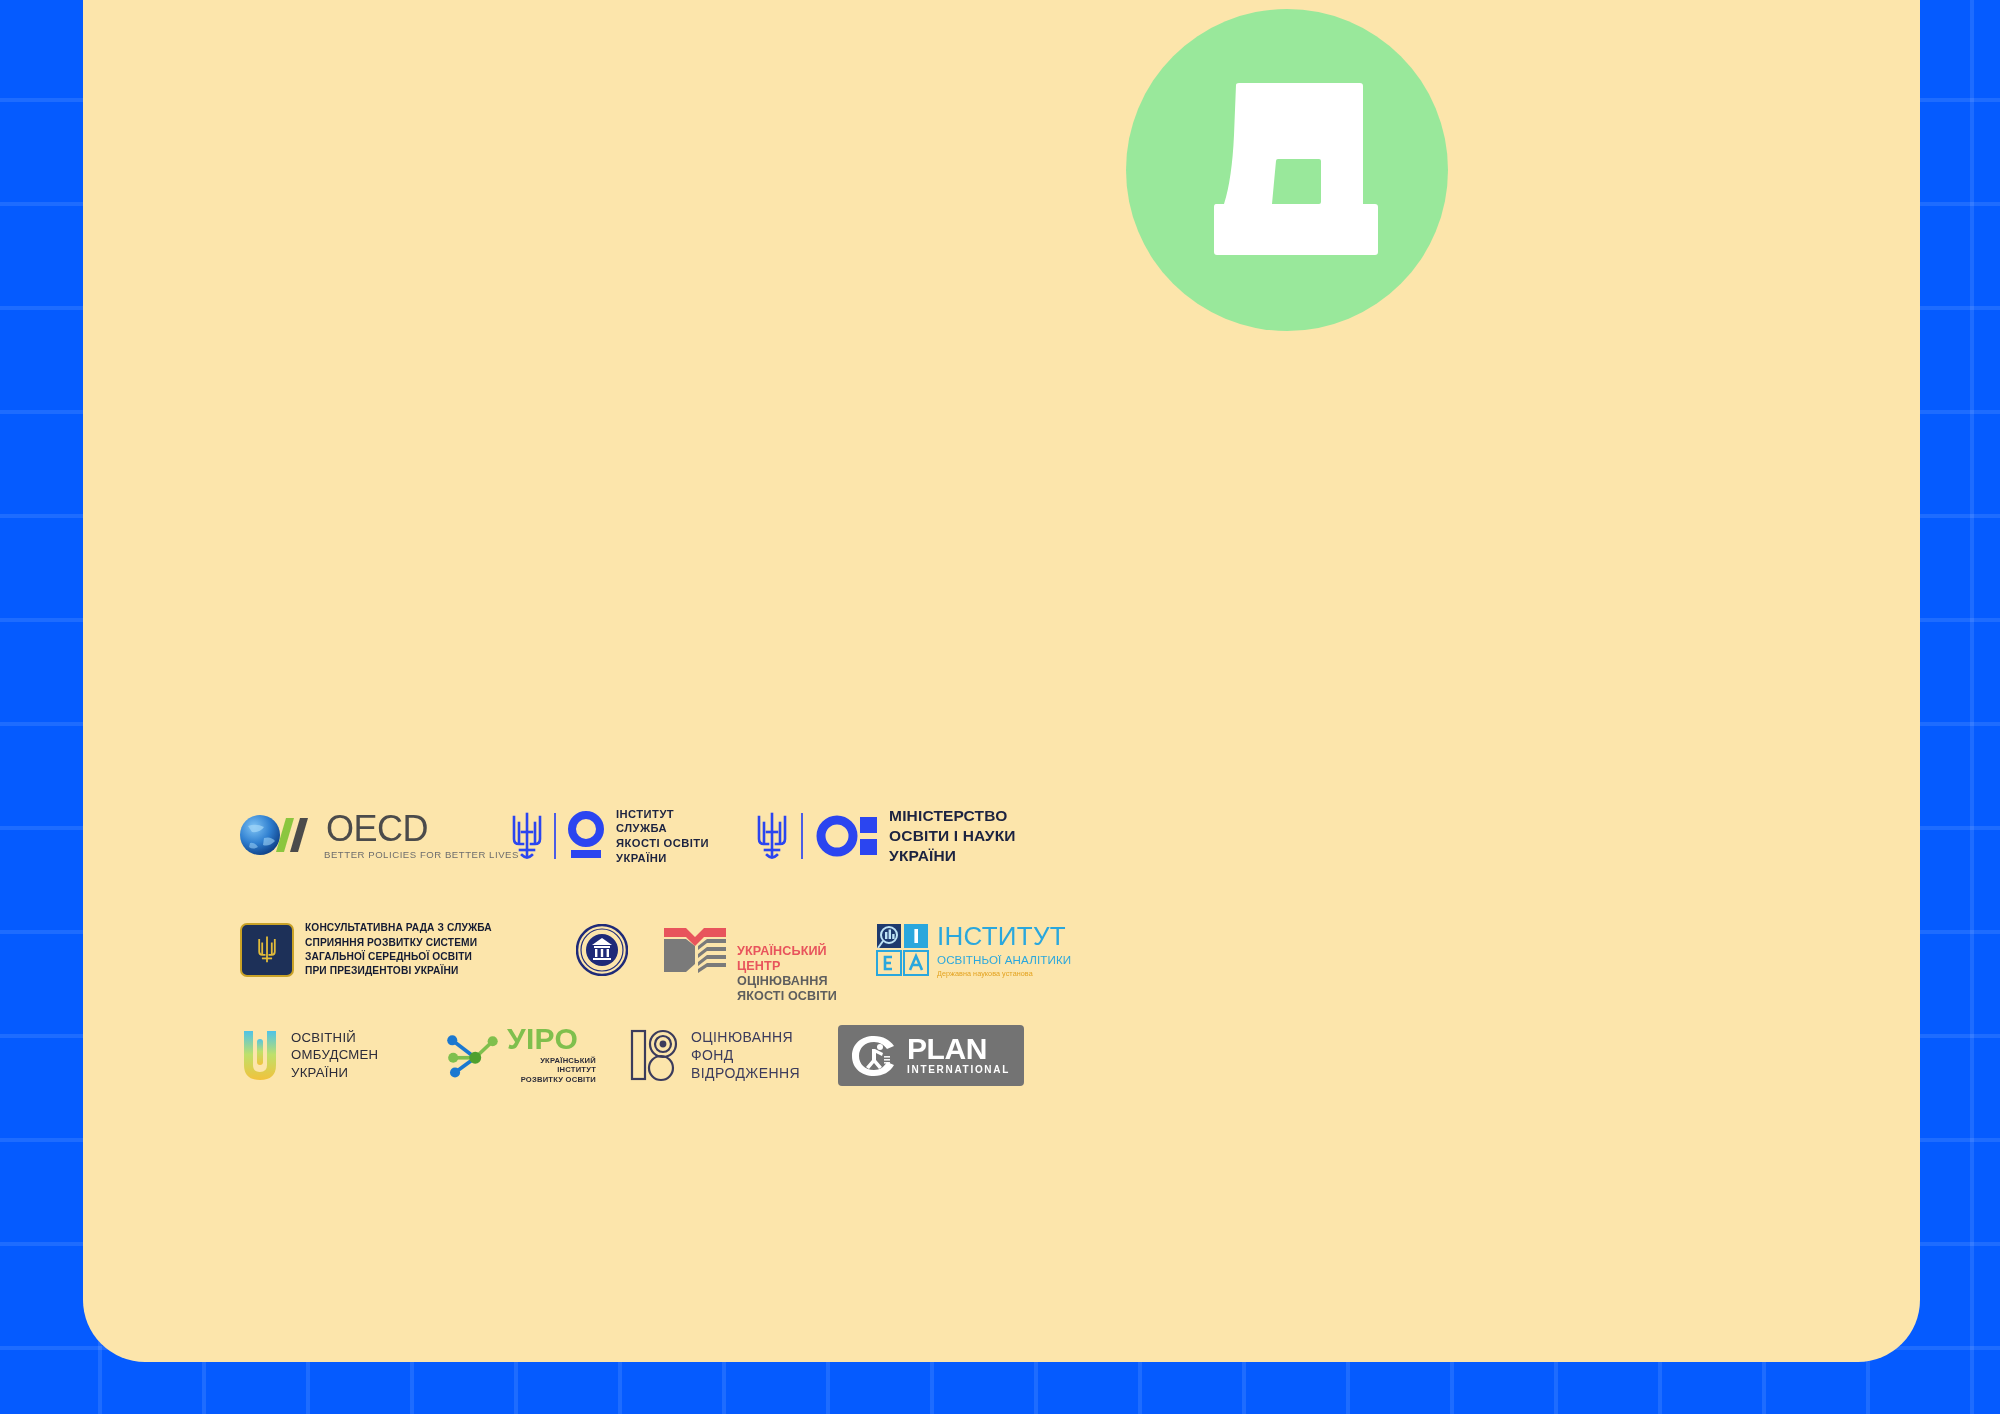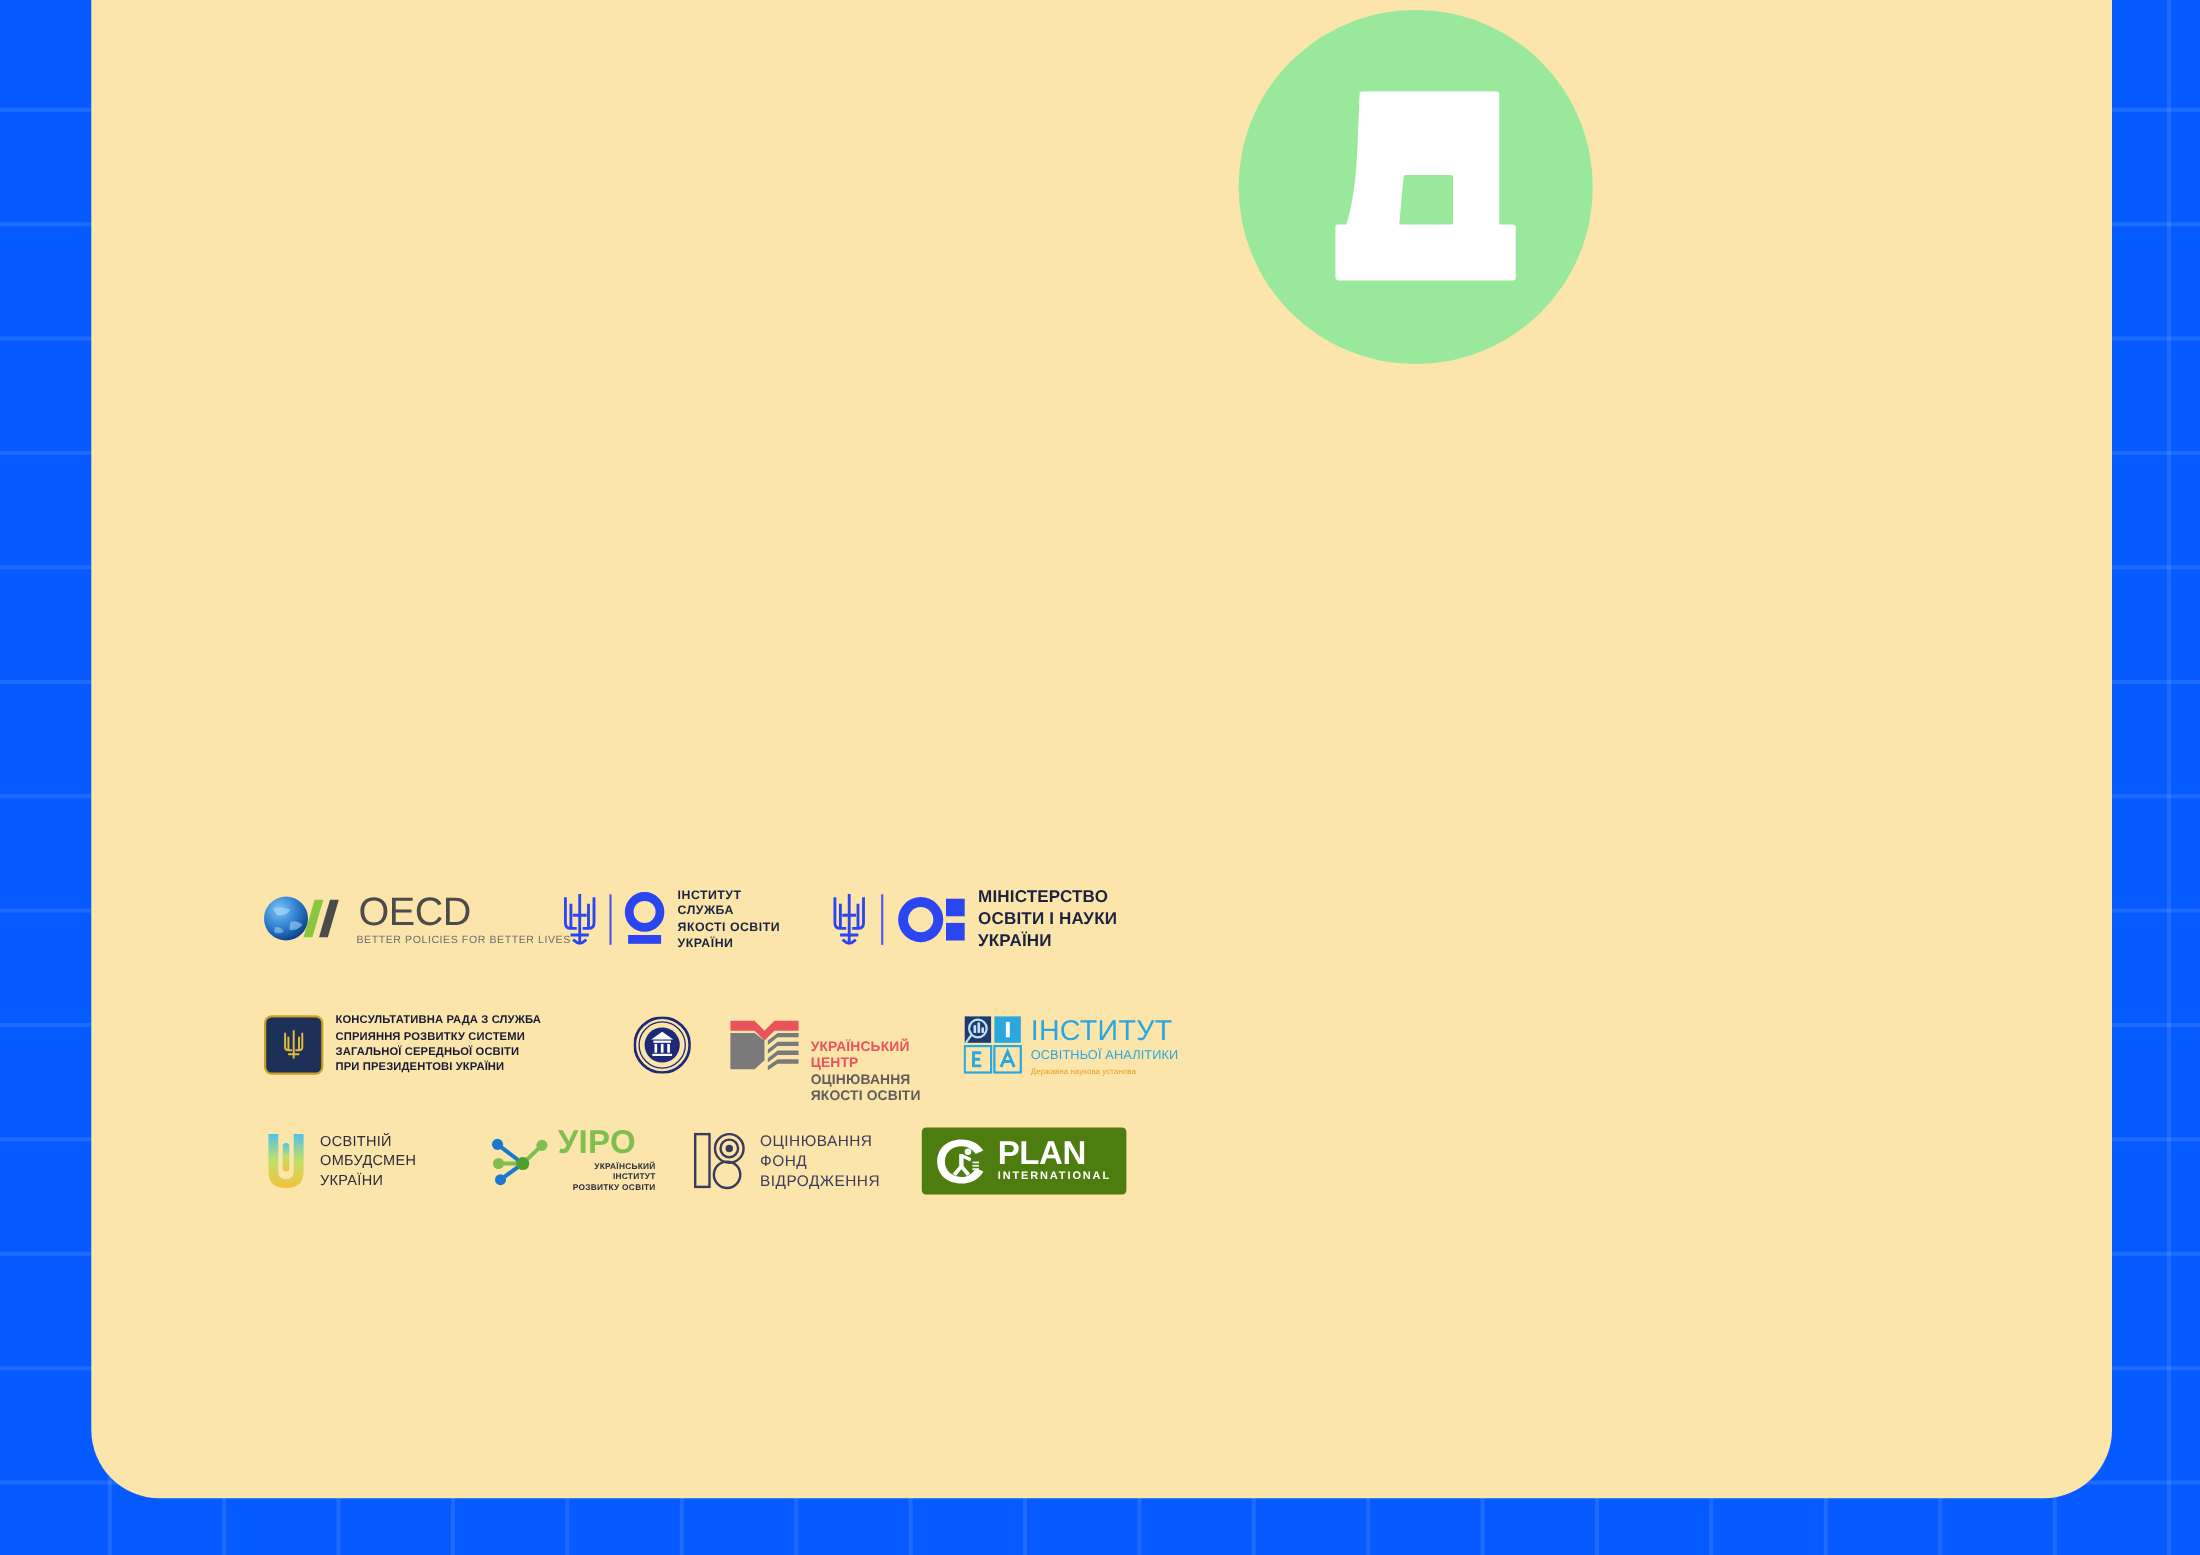--- a/index.html
+++ b/index.html
@@ -138,21 +138,21 @@
                letter-spacing: .01em; line-height: .95; }
   .uipo-sub { font-size: 7.6px; font-weight: bold; color: #2c2c3a;
               letter-spacing: .03em; line-height: 1.28; text-align: right; margin-top: 2px; }
 
   .renaissance { gap: 11px; width: 170px; }
   .renaissance-text { font-size: 14px; color: #3b3b5c; font-weight: normal;
                       letter-spacing: .03em; line-height: 1.30; white-space: nowrap; }
 
   .plan { }
   .plan-badge {
-    background: #4d7c0f; padding: 9px 14px 8px 12px;
+    background: #737373; padding: 9px 14px 8px 12px;
     display: flex; align-items: center; gap: 9px;
     border-radius: 4px;
   }
   .plan-word { color: #fff; font-size: 30px; font-weight: bold;
                letter-spacing: -.4px; line-height: .86; }
   .plan-sub { color: #fff; font-size: 10px; font-weight: bold;
               letter-spacing: .17em; line-height: 1; margin-top: 3px; }
 </style>
 </head>
 <body>

